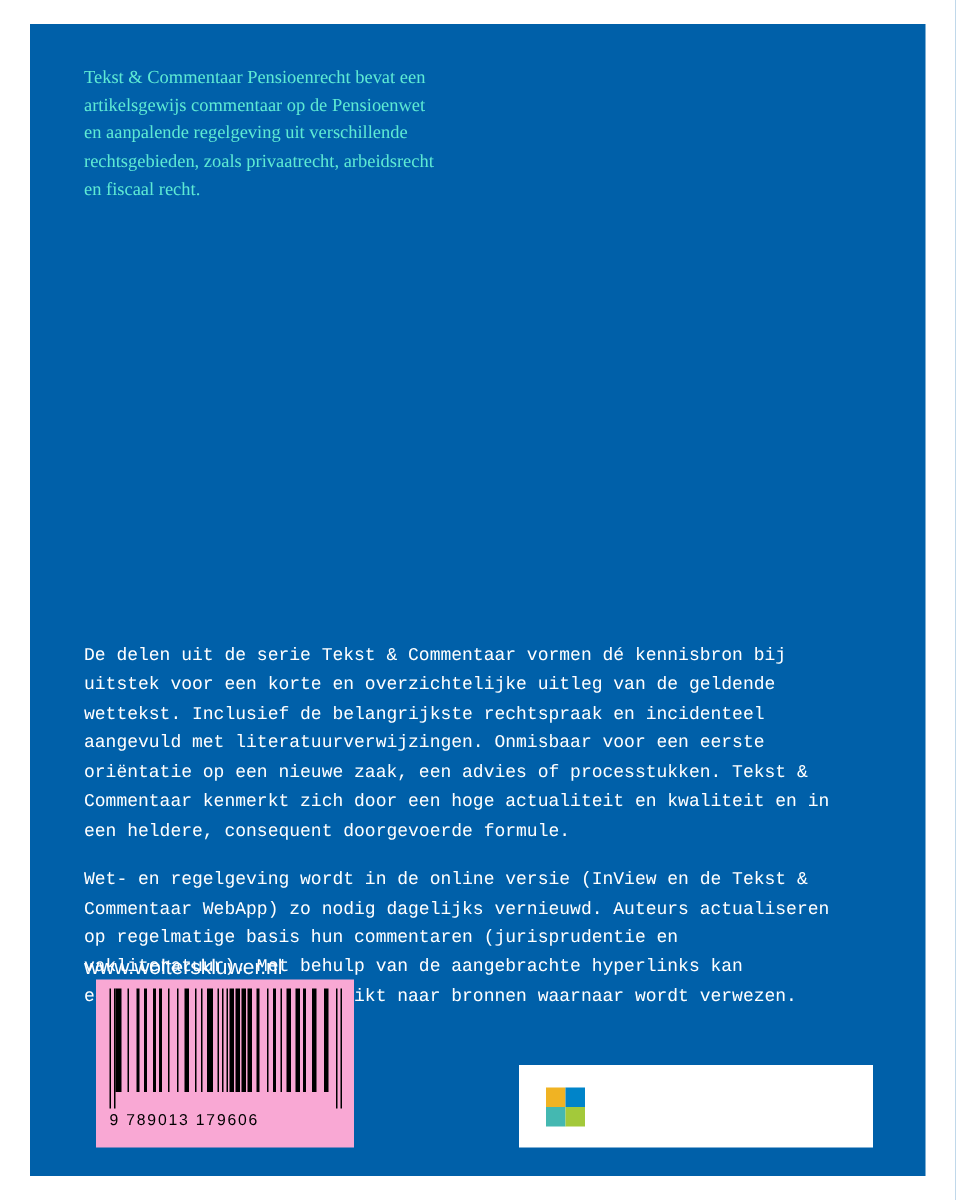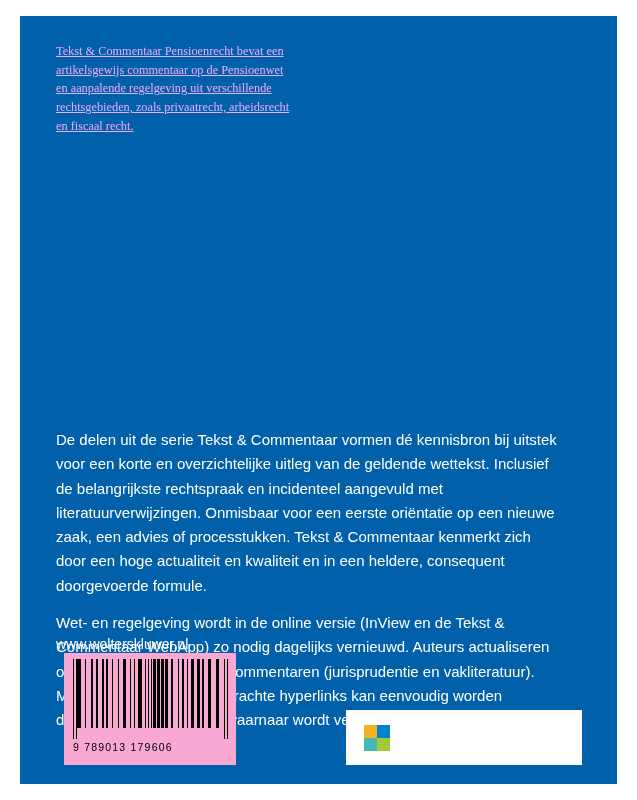--- a/index.html
+++ b/index.html
@@ -22,46 +22,45 @@
   .top-cols {
     position: absolute;
     left: 36px;
     top: 26px;
     width: 520px;
     display: flex;
     gap: 22px;
   }
   .top-col {
     width: 238px;
-    color: #f0abfc;
+    color: #5eead4;
     font-family: "Liberation Serif", serif;
     font-size: 12.3px;
     line-height: 1.52;
     text-align: left;
-    text-decoration: underline;
   }
   
   .series {
     position: absolute;
     left: 36px;
     top: 412px;
     width: 505px;
   }
   .series-title {
     color: #7fd4c8;
     font-family: "Liberation Sans", sans-serif;
     font-size: 11.5px;
     letter-spacing: 1.6px;
     font-weight: bold;
     margin-bottom: 7px;
   }
   .series-para {
     color: #ffffff;
-    font-family: Liberation Sans, sans-serif;
-    font-size: 15px;
+    font-family: Liberation Mono, monospace;
+    font-size: 12px;
     line-height: 1.62;
     margin-bottom: 13px;
   }
   
   .website {
     position: absolute;
     left: 36px;
     top: 620px;
     color: #ffffff;
     font-family: "Liberation Sans", sans-serif;

